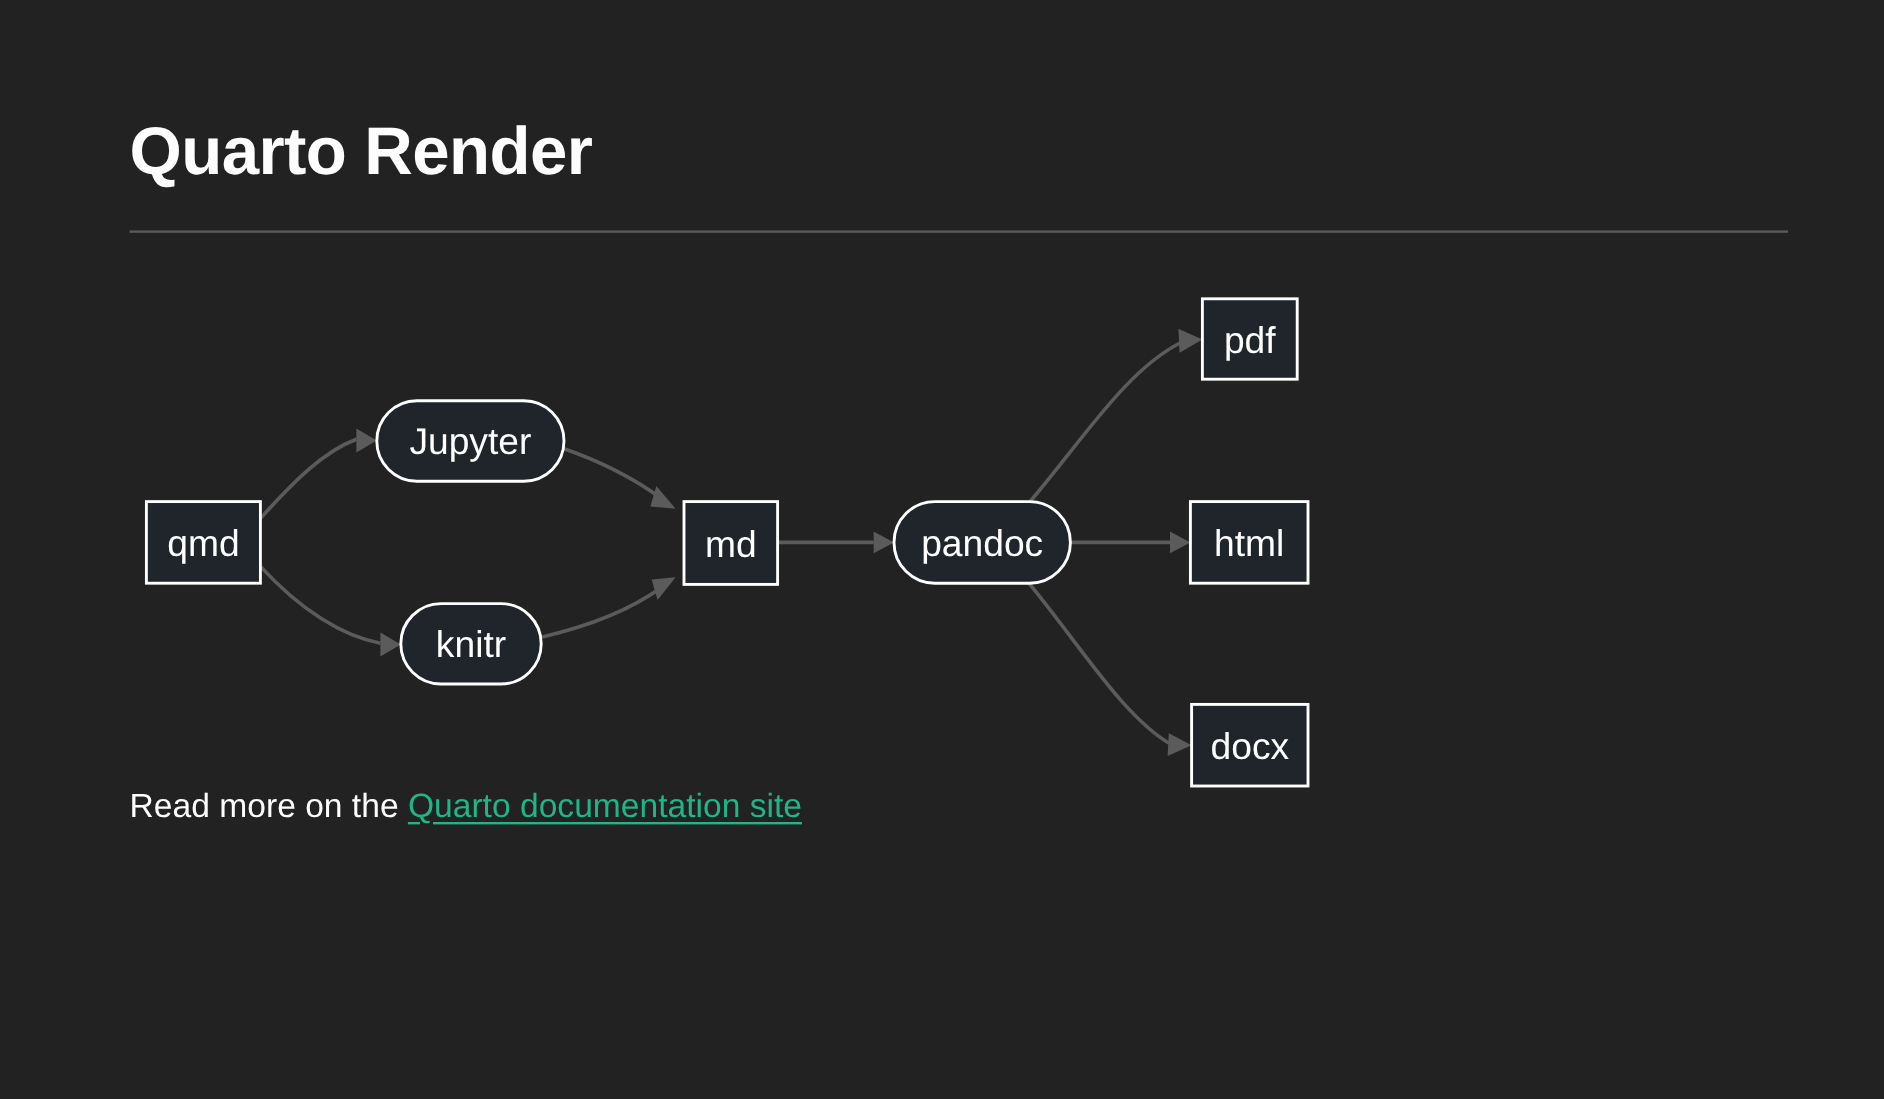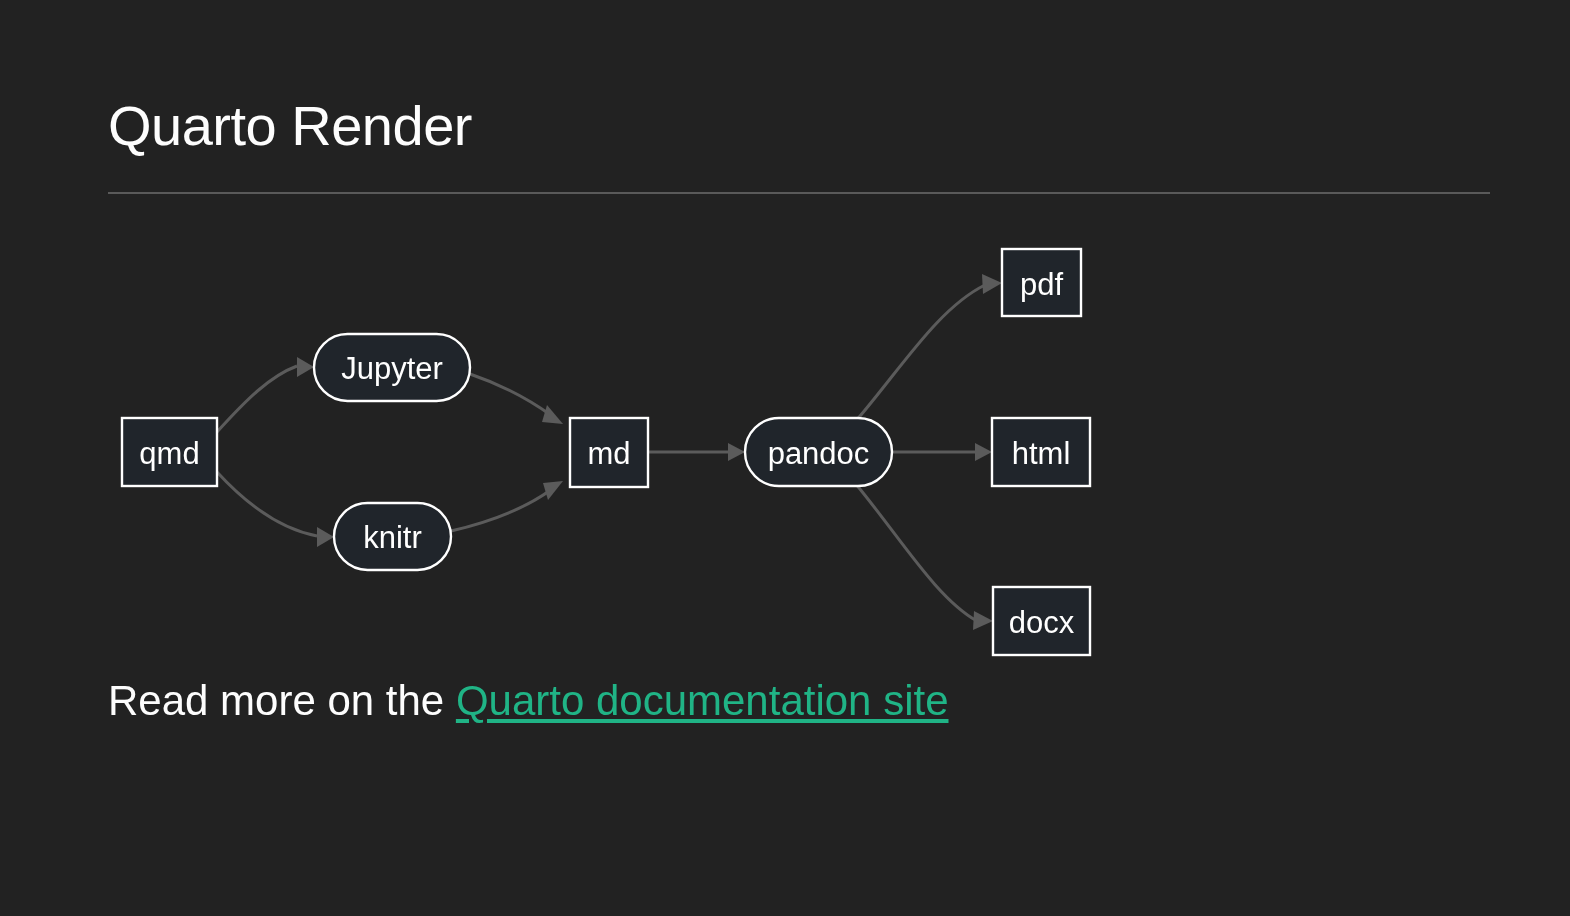--- a/index.html
+++ b/index.html
@@ -19,21 +19,21 @@
     inset: 0;
   }
   #title-block {
     position: absolute;
     left: 108px;
     top: 96px;
     width: 1382px;
   }
   #slide-title {
     font-size: 56px;
-    font-weight: 400;
+    font-weight: 700;
     color: #fdfdfd;
     letter-spacing: -0.5px;
     line-height: 1.08;
     margin: 0;
     white-space: nowrap;
   }
   #title-rule {
     position: absolute;
     left: 108px;
     top: 192px;
@@ -69,22 +69,22 @@
     fill: none;
     stroke: #5b5b5b;
     stroke-width: 3px;
   }
   .flow-arrowhead {
     fill: #5b5b5b;
   }
   #footer-text {
     position: absolute;
     left: 108px;
-    top: 674px;
-    font-size: 42px;
+    top: 654px;
+    font-size: 28px;
     color: #fdfdfd;
     line-height: 1.3;
     white-space: nowrap;
   }
   #footer-link {
     color: #20b486;
     text-decoration: underline;
     text-underline-offset: 4px;
     cursor: pointer;
   }

